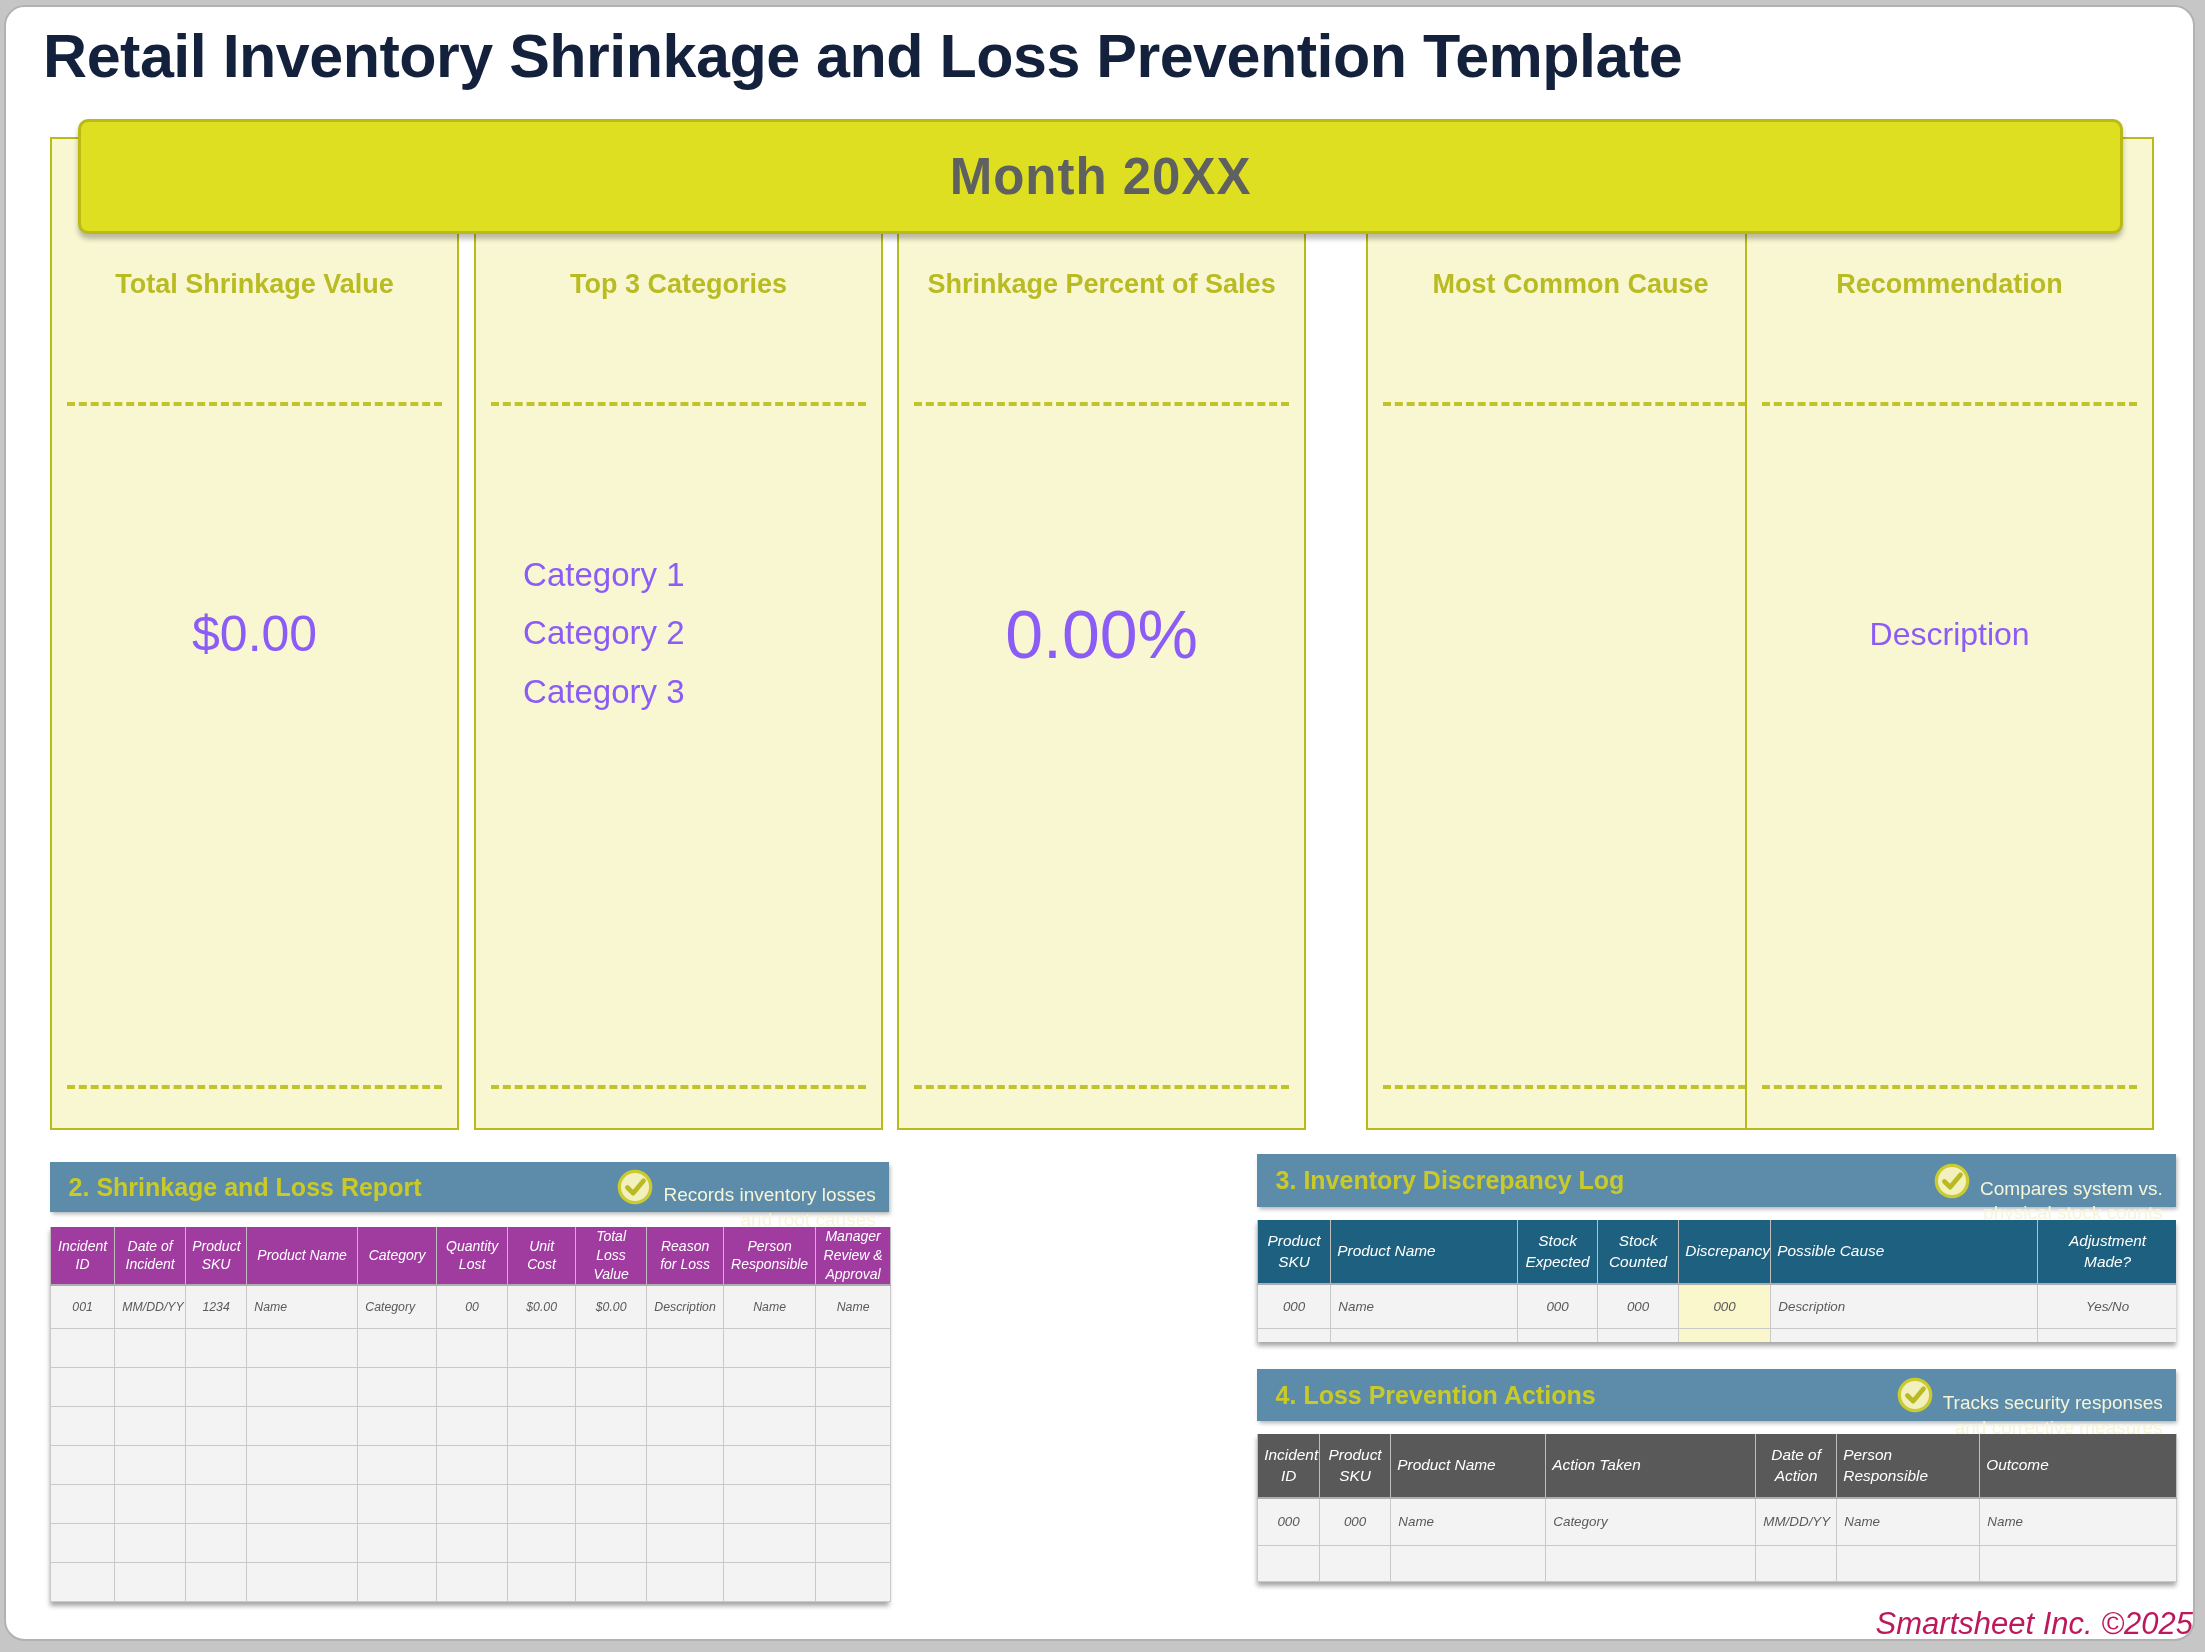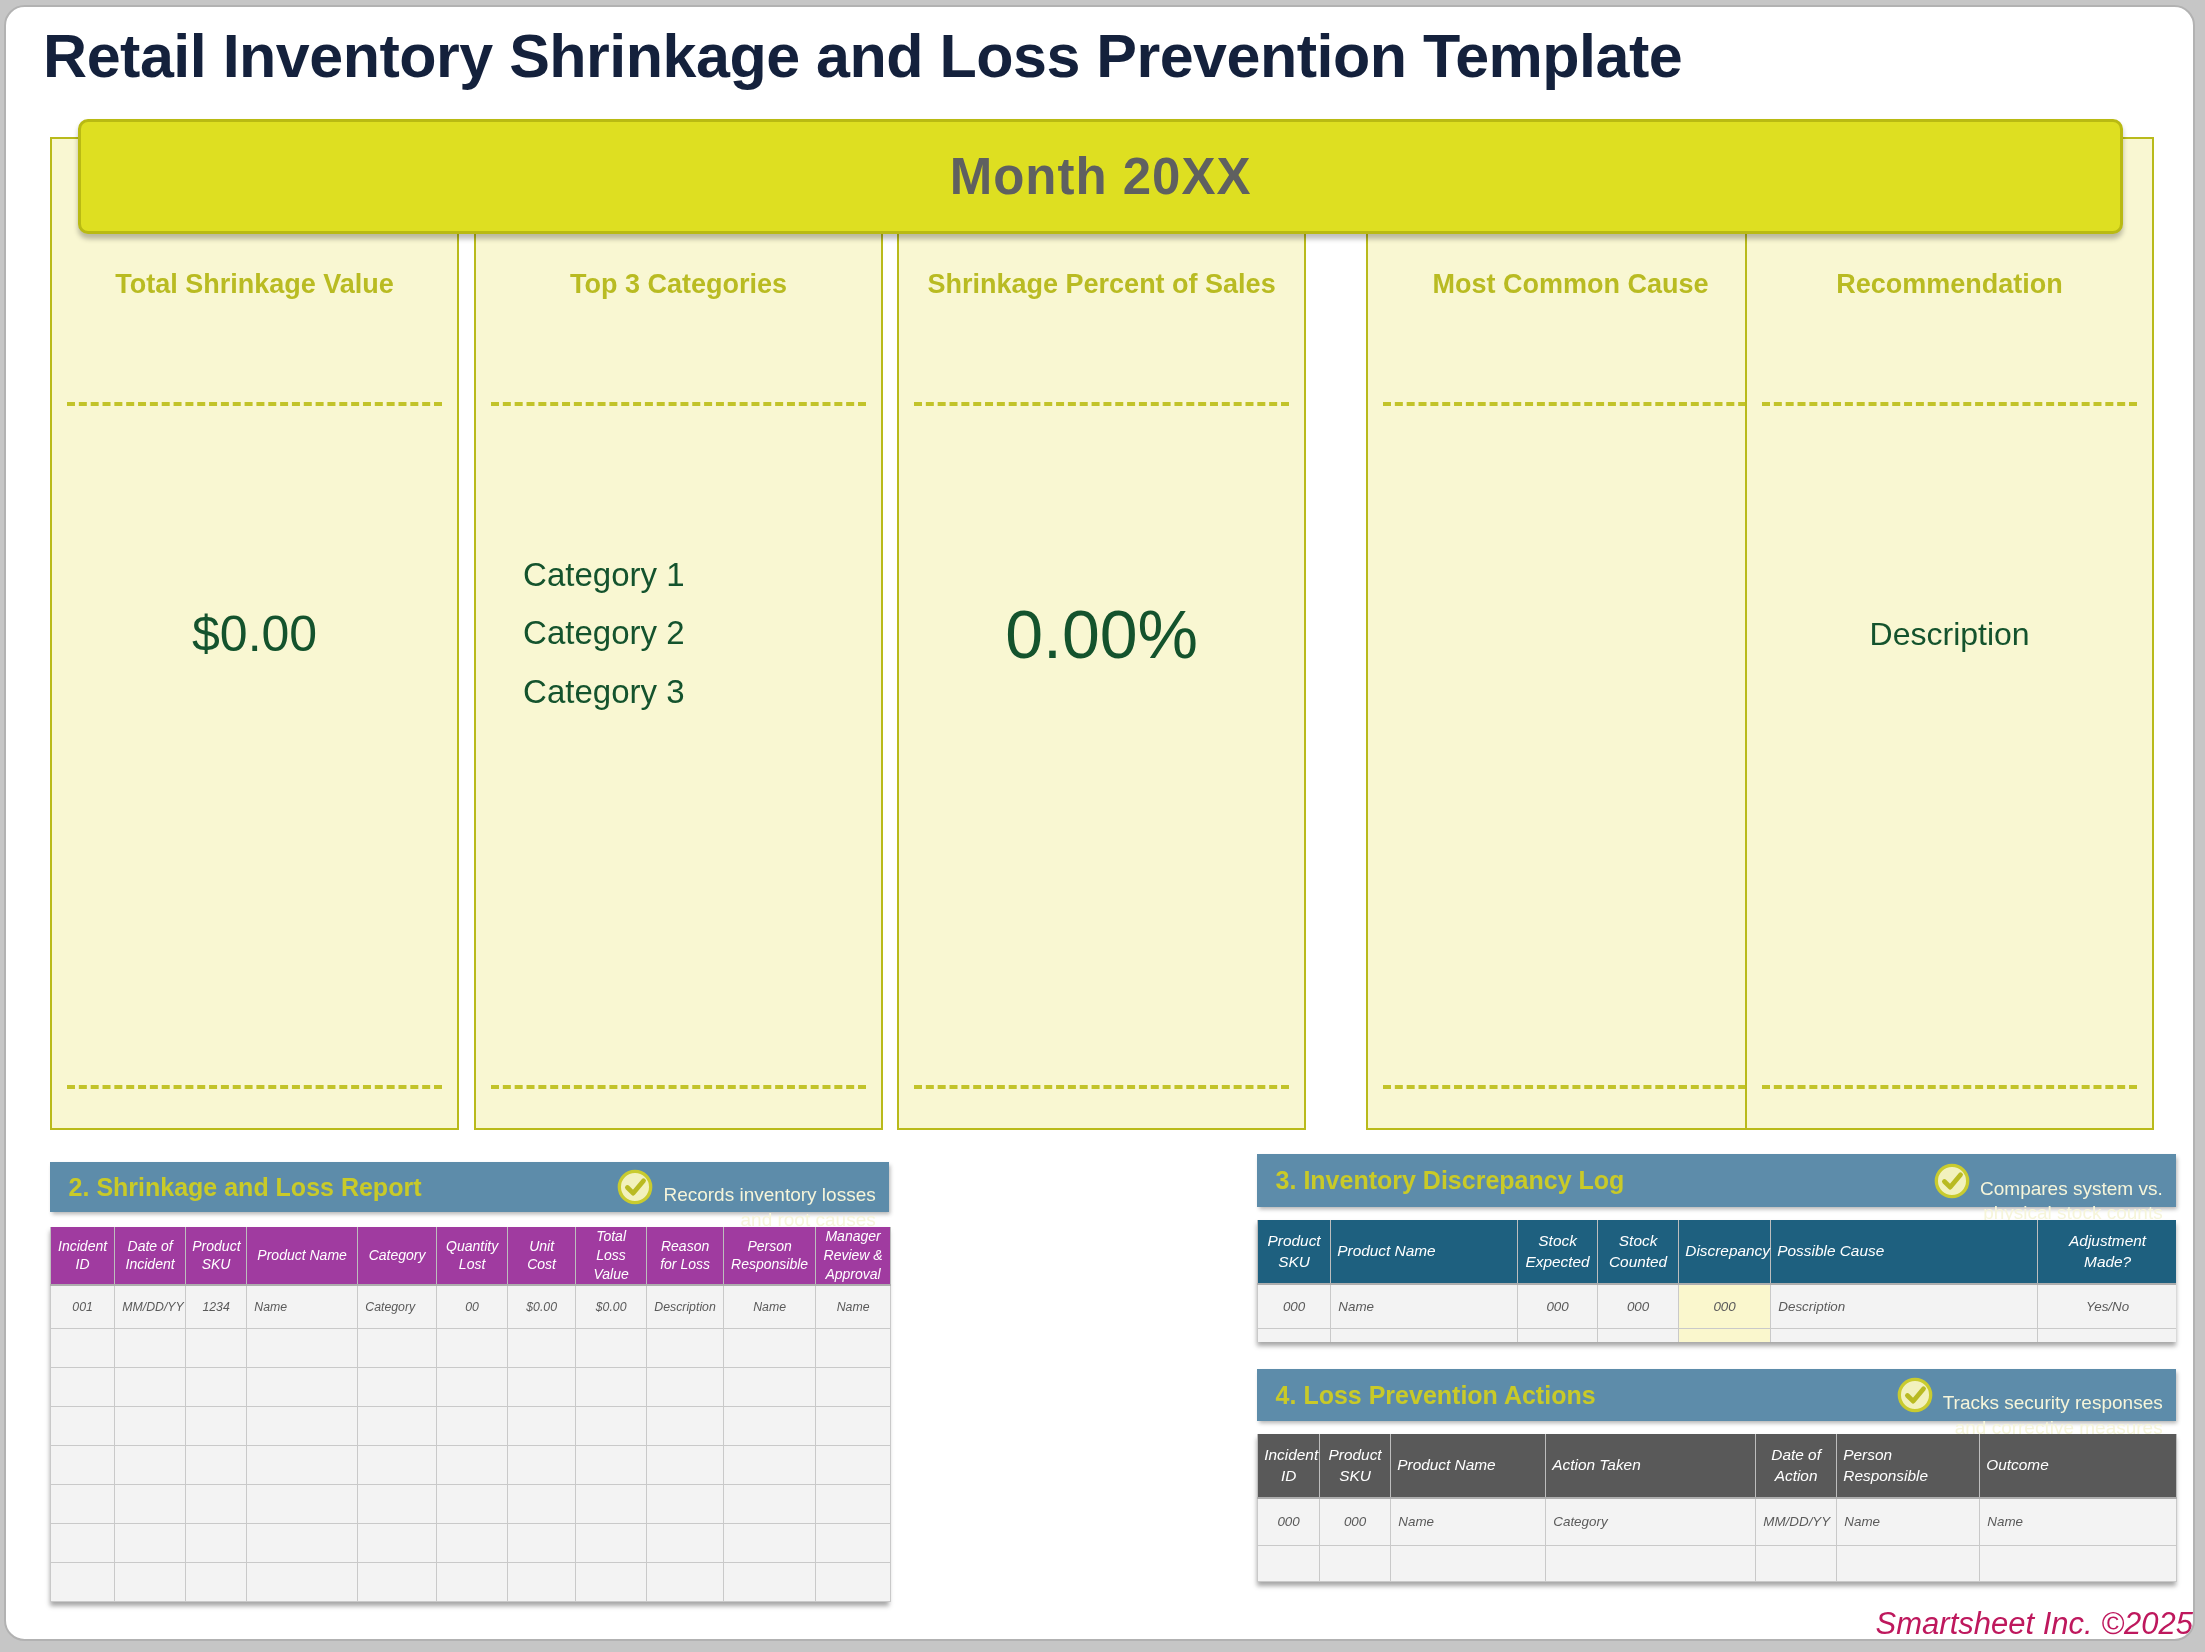--- a/index.html
+++ b/index.html
@@ -26,21 +26,21 @@
   .panel.p4 { left: 1739px; }
   .panel-header {
     position: absolute; top: 127px; left: 0; right: 0; padding: 0 28px;
     text-align: center; font-size: 27px; font-weight: bold; color: #b9bb22; line-height: 1.4;
   }
   .dash { position: absolute; left: 15.4px; right: 15.4px; border-top: 4.1px dashed #c2c32a; }
   .dash.top { top: 263px; }
   .dash.bottom { top: 946px; }
   .panel-value {
     position: absolute; top: 50%; left: 0; right: 0; transform: translateY(-50%);
-    text-align: center; color: #14532d;
+    text-align: center; color: #8b5cf6;
   }
   .v-currency { font-size: 50px; }
   .v-list { text-align: left; padding-left: 47px; font-size: 33px; line-height: 1.78; }
   .v-percent { font-size: 68px; }
   .v-text { font-size: 32px; }
   
   .banner {
     position: absolute; left: 72px; top: 112px; width: 2045px; height: 115px;
     background: #dedf21; border: 3.6px solid #b9ba13; border-radius: 10px;
     display: flex; align-items: center; justify-content: center;

